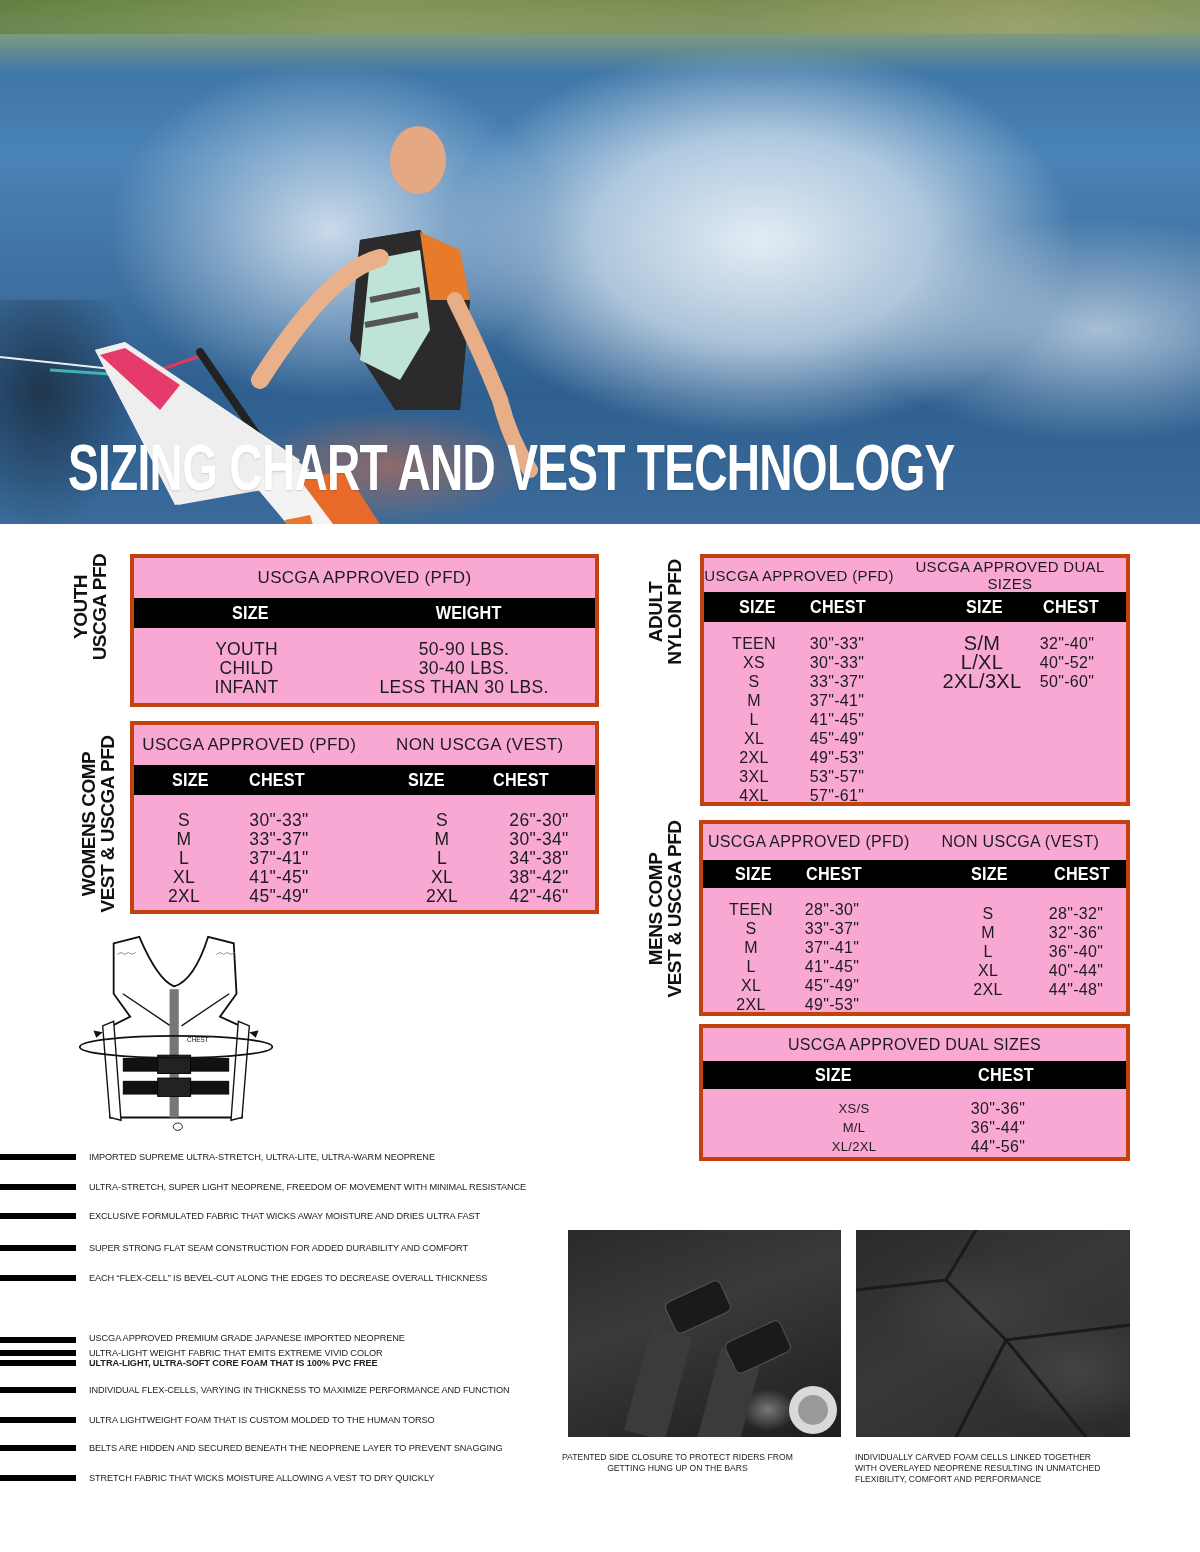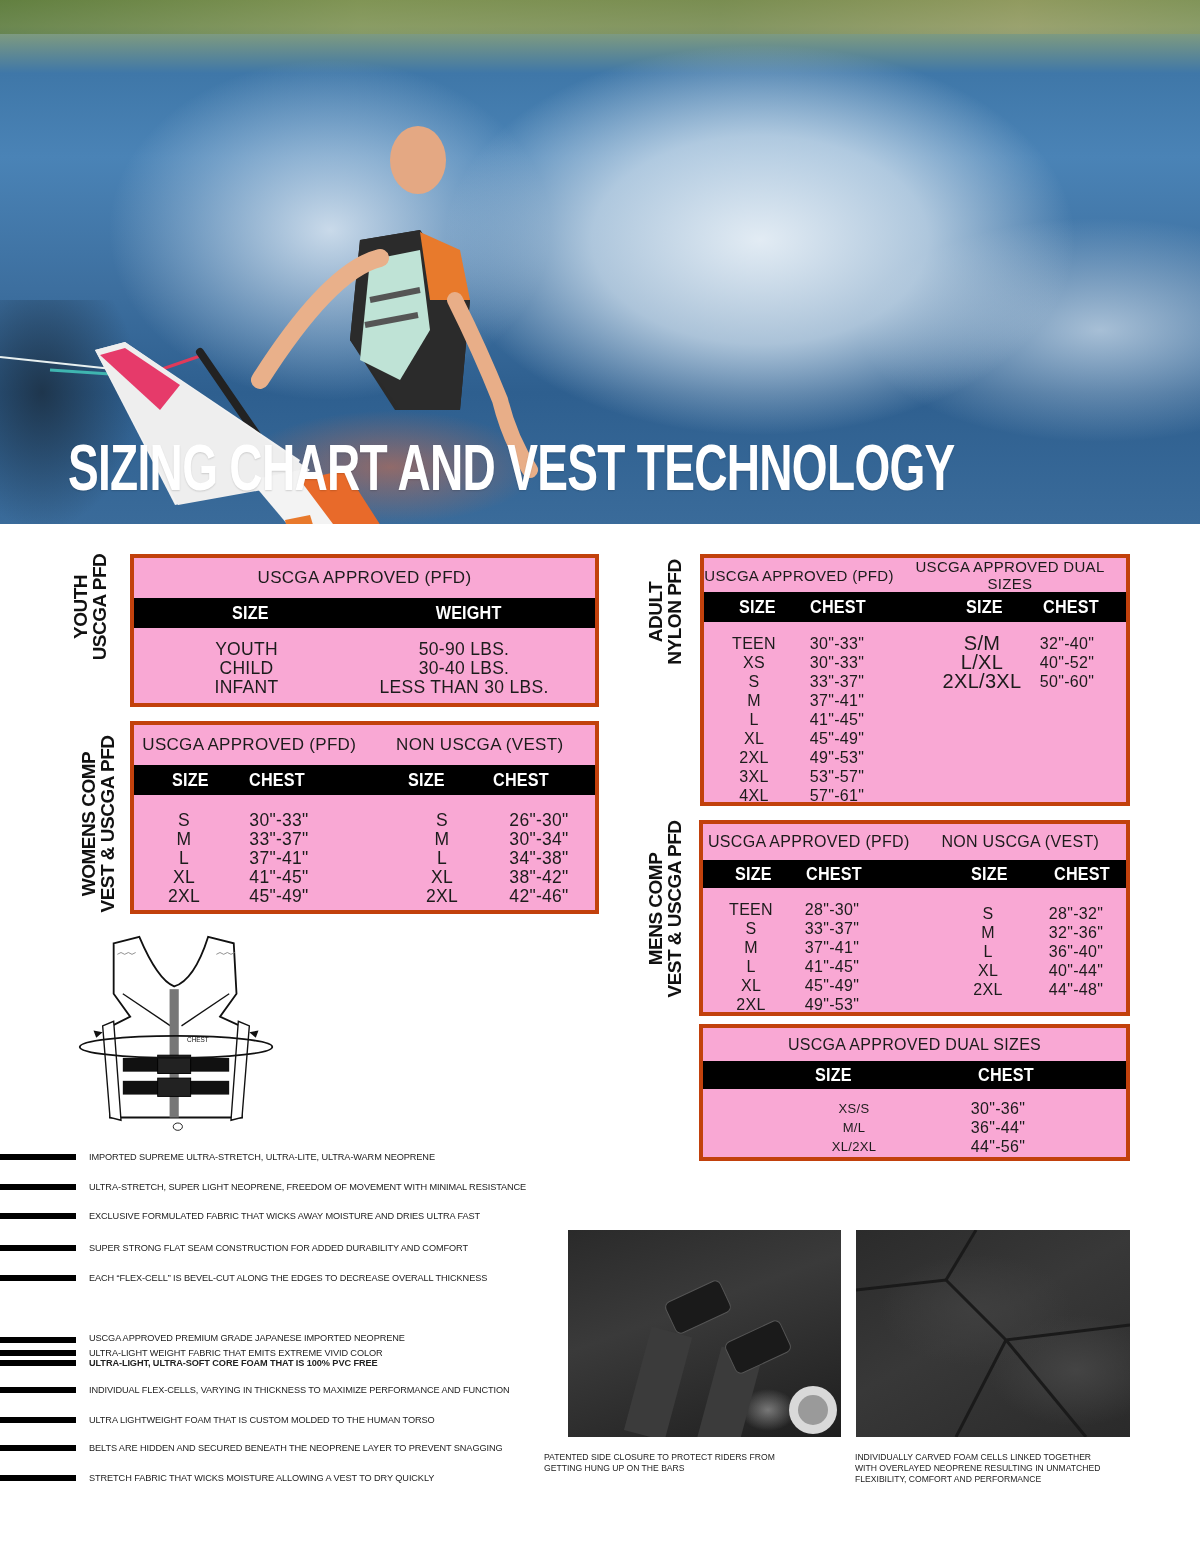--- a/index.html
+++ b/index.html
@@ -389,21 +389,21 @@
 </div>
 <div class="photo photo2">
   <svg width="274" height="207" viewBox="0 0 274 207">
     <path d="M0,60 L90,50 L150,110 L274,95" stroke="#1a1a1a" stroke-width="3" fill="none"></path>
     <path d="M90,50 L120,0" stroke="#1a1a1a" stroke-width="3" fill="none"></path>
     <path d="M150,110 L100,207" stroke="#1a1a1a" stroke-width="3" fill="none"></path>
     <path d="M150,110 L230,207" stroke="#1a1a1a" stroke-width="3" fill="none"></path>
   </svg>
 </div>
 
-<div class="caption" style="left:544px;">
+<div class="caption" style="left:562px;text-align:center;">
   <div>PATENTED SIDE CLOSURE TO PROTECT RIDERS FROM</div>
     <div>GETTING HUNG UP ON THE BARS</div>
 </div>
 <div class="caption" style="left:855px;">
   <div>INDIVIDUALLY CARVED FOAM CELLS LINKED TOGETHER</div>
     <div>WITH OVERLAYED NEOPRENE RESULTING IN UNMATCHED</div>
     <div>FLEXIBILITY, COMFORT AND PERFORMANCE</div>
 </div>
 
 </body></html>

